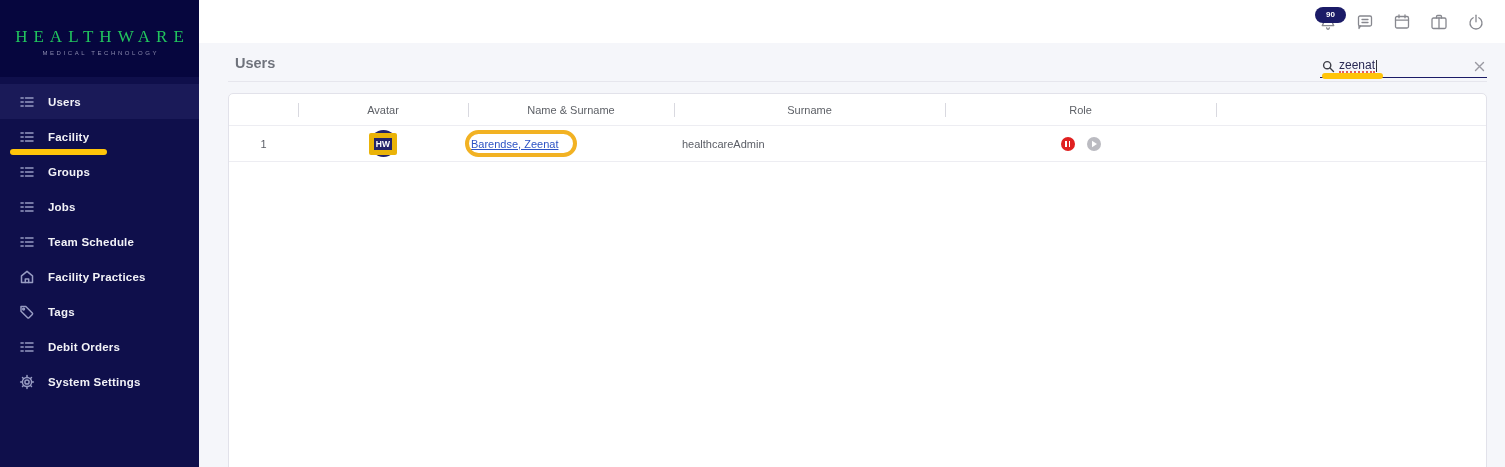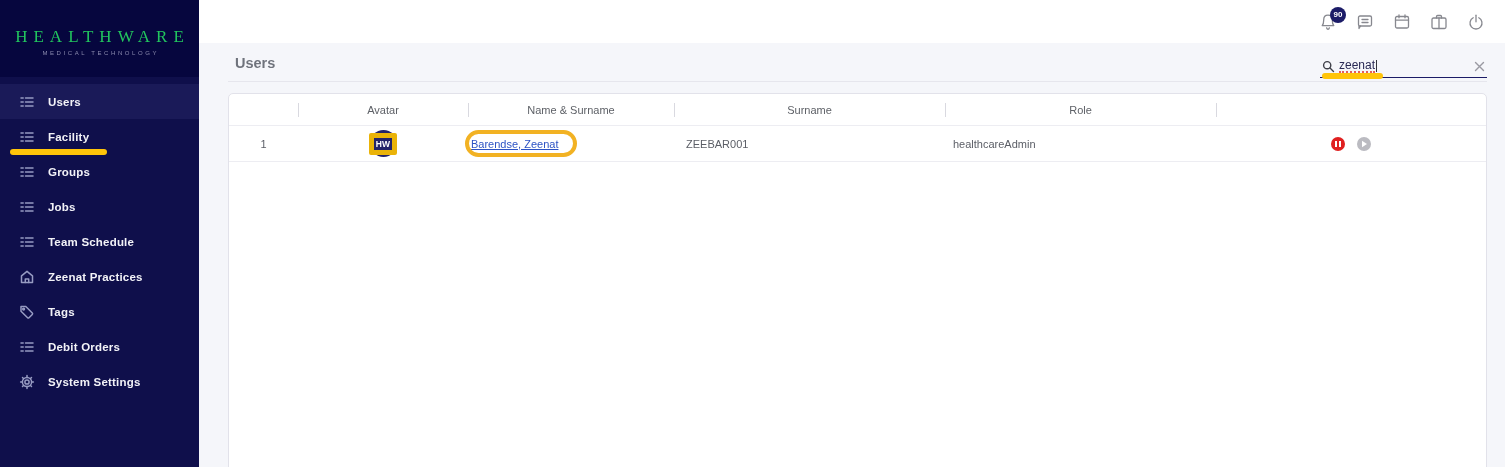--- a/index.html
+++ b/index.html
@@ -21,21 +21,21 @@
   .nav-item { position:relative; height:35px; display:flex; align-items:center; padding-left:19px; cursor:pointer; }
   .nav-item.active { background:var(--active_navy); }
   .nav-item .nav-icon { width:16px; height:16px; display:flex; align-items:center; justify-content:center; flex:0 0 16px; }
   .nav-item .nav-icon svg { stroke:#979bc2; fill:none; stroke-width:1.5; stroke-linecap:round; stroke-linejoin:round; }
   .nav-label { color:#f2f2f7; font-size:11.5px; font-weight:600; margin-left:13px; letter-spacing:.2px; }
 
   
   .topbar { position:absolute; left:199px; top:0; width:1306px; height:43px; background:#fff; display:flex; align-items:center; justify-content:flex-end; gap:15px; padding-right:18px; z-index:4; }
   .topbar-icon { position:relative; width:22px; height:22px; display:flex; align-items:center; justify-content:center; cursor:pointer; }
   .topbar-icon svg { stroke:#87888f; fill:none; stroke-width:1.3; stroke-linecap:round; stroke-linejoin:round; }
-  .badge { position:absolute; top:-4px; right:-7px; min-width:16px; height:16px; padding:0 3px; border-radius:9px; background:var(--badge_navy); color:#fff; font-size:8px; font-weight:700; display:flex; align-items:center; justify-content:center; }
+  .badge { position:absolute; top:-4px; right:-7px; min-width:16px; height:16px; padding:0 11px; border-radius:9px; background:var(--badge_navy); color:#fff; font-size:8px; font-weight:700; display:flex; align-items:center; justify-content:center; }
 
   
   .page-title { position:absolute; left:235px; top:55px; font-size:14.5px; font-weight:700; color:#6f737c; }
   .title-divider { position:absolute; left:228px; top:81px; width:1259px; height:1px; background:#e6e6ed; }
 
   
   .search-box { position:absolute; left:1320px; top:57px; width:167px; height:21px; display:flex; align-items:center; border-bottom:1.5px solid var(--search_underline_navy); padding:0 2px 2px 2px; cursor:text; }
   .search-box svg.mag { stroke:#3f4049; fill:none; stroke-width:1.4; stroke-linecap:round; flex:0 0 auto; }
   .search-text { margin-left:4px; font-size:12px; color:#2a2a55; border-bottom:2px dotted #e35d5d; line-height:12px; }
   .caret { width:1px; height:12px; background:#33343c; margin-left:1px; }
@@ -129,21 +129,21 @@
         <span class="nav-label">Team Schedule</span>
       </div>
 
       <div class="nav-item">
         <span class="nav-icon">
           <svg width="16" height="16" viewBox="0 0 16 16">
               <path d="M2.5 6.8 L8 2.3 L13.5 6.8 V13.5 H2.5 Z"></path>
               <path d="M6.3 13.5 V10 H9.7 V13.5"></path>
             </svg>
         </span>
-        <span class="nav-label">Zeenat Practices</span>
+        <span class="nav-label">Facility Practices</span>
       </div>
 
 
       <div class="nav-item">
         <span class="nav-icon">
           <svg width="16" height="16" viewBox="0 0 16 16">
               <path d="M2 2.5 h4.8 L13.3 9 a1 1 0 0 1 0 1.4 L10 13.7 a1 1 0 0 1 -1.4 0 L2 7.3 Z"></path>
               <circle cx="4.6" cy="5.1" r="0.9"></circle>
             </svg>
         </span>
@@ -243,21 +243,20 @@
     <div class="trow">
       <div class="td center">1</div>
       <div class="td cell-avatar">
         <span class="avatar">
             <span>HW</span>
           </span>
       </div>
       <div class="td cell-name">
         <a class="name-link">Barendse, Zeenat</a>
       </div>
-      <div class="td cell-username">ZEEBAR001</div>
       <div class="td cell-role">healthcareAdmin</div>
       <div class="td cell-actions">
         <span class="icon-circle suspend">
             <i></i>
             <i></i>
           </span>
         <span class="icon-circle playbtn">
           <svg width="8" height="8" viewBox="0 0 8 8">
               <polygon points="2,0.8 7,4 2,7.2"></polygon>
             </svg>

